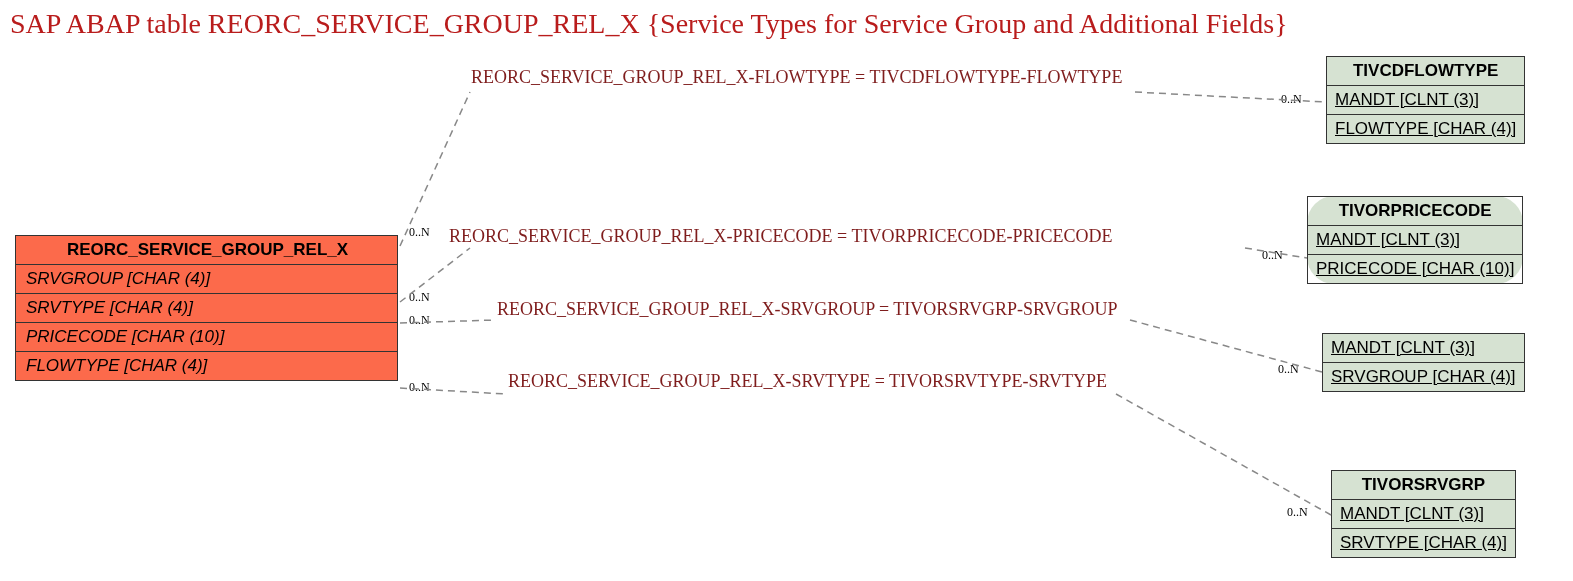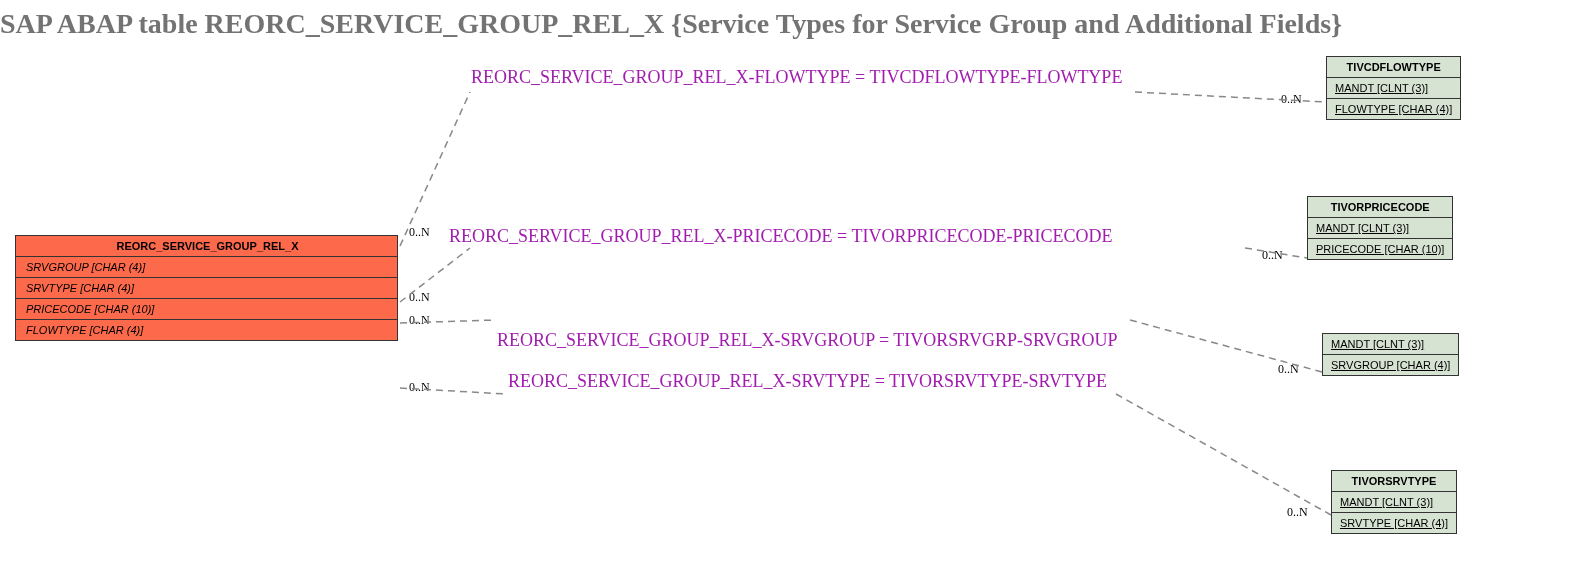--- a/index.html
+++ b/index.html
@@ -8,36 +8,35 @@
     font-family: Arial, sans-serif;
     background: #fff;
     width: 1573px;
     height: 581px;
     position: relative;
     font-size: 18px;
   }
   .title {
     position: absolute;
     top: 8px;
-    left: 0;
+    left: 10px;
     font-size: 28px;
-    color: #737373;
+    color: #b91c1c;
     font-family: "Times New Roman", serif;
-    font-weight: bold;
   }
   .entity-table {
     position: absolute;
     border: 1px solid #333;
     border-collapse: collapse;
     box-sizing: border-box;
   }
   .entity-table td {
     border: 1px solid #333;
     padding: 4px 8px;
-    font-size: 11px;
+    font-size: 17px;
     white-space: nowrap;
     margin-left: 34px;
   }
   .entity-table .header {
     font-weight: bold;
     text-align: center;
   }
   .main-entity {
     left: 15px;
     top: 235px;
@@ -60,21 +59,21 @@
   .ref-entity .key {
     text-decoration: underline;
   }
   .ref-entity .nonkey {
     text-decoration: underline;
   }
   .rel-label {
     position: absolute;
     font-size: 18px;
     font-family: "Times New Roman", serif;
-    color: #a21caf;
+    color: #7f1d1d;
     white-space: nowrap;
   }
   .card-label {
     position: absolute;
     font-size: 12px;
     font-family: "Times New Roman", serif;
     color: #000;
   }
   svg.connectors {
     position: absolute;
@@ -122,21 +121,21 @@
       </tr>
   <tr>
         <td class="key">MANDT [CLNT (3)]</td>
       </tr>
   <tr>
         <td class="nonkey">FLOWTYPE [CHAR (4)]</td>
       </tr>
 </tbody>
   </table>
 
-<table class="entity-table ref-entity" style="left:1307px; top:196px;">
+<table class="entity-table ref-entity" style="left:1307px; top:196px;border-radius:27px;">
   <tbody>
       <tr>
         <td class="header">TIVORPRICECODE</td>
       </tr>
   <tr>
         <td class="key">MANDT [CLNT (3)]</td>
       </tr>
   <tr>
         <td class="nonkey">PRICECODE [CHAR (10)]</td>
       </tr>
@@ -150,34 +149,34 @@
       </tr>
   <tr>
         <td class="nonkey">SRVGROUP [CHAR (4)]</td>
       </tr>
 </tbody>
   </table>
 
 <table class="entity-table ref-entity" style="left:1331px; top:470px;">
   <tbody>
       <tr>
-        <td class="header">TIVORSRVTYPE</td>
+        <td class="header">TIVORSRVGRP</td>
       </tr>
   <tr>
         <td class="key">MANDT [CLNT (3)]</td>
       </tr>
   <tr>
         <td class="nonkey">SRVTYPE [CHAR (4)]</td>
       </tr>
 </tbody>
   </table>
 
 <div class="rel-label" style="left:471px; top:67px;">REORC_SERVICE_GROUP_REL_X-FLOWTYPE = TIVCDFLOWTYPE-FLOWTYPE</div>
 <div class="rel-label" style="left:449px; top:226px;">REORC_SERVICE_GROUP_REL_X-PRICECODE = TIVORPRICECODE-PRICECODE</div>
-<div class="rel-label" style="left:497px; top:299px;margin-top:31px;">REORC_SERVICE_GROUP_REL_X-SRVGROUP = TIVORSRVGRP-SRVGROUP</div>
+<div class="rel-label" style="left:497px; top:299px;">REORC_SERVICE_GROUP_REL_X-SRVGROUP = TIVORSRVGRP-SRVGROUP</div>
 <div class="rel-label" style="left:508px; top:371px;">REORC_SERVICE_GROUP_REL_X-SRVTYPE = TIVORSRVTYPE-SRVTYPE</div>
 
 <div class="card-label" style="left:409px; top:225px;">0..N</div>
 <div class="card-label" style="left:409px; top:290px;">0..N</div>
 <div class="card-label" style="left:409px; top:313px;">0..N</div>
 <div class="card-label" style="left:409px; top:380px;">0..N</div>
 
 <div class="card-label" style="left:1281px; top:92px;">0..N</div>
 <div class="card-label" style="left:1262px; top:248px;">0..N</div>
 <div class="card-label" style="left:1278px; top:362px;">0..N</div>

